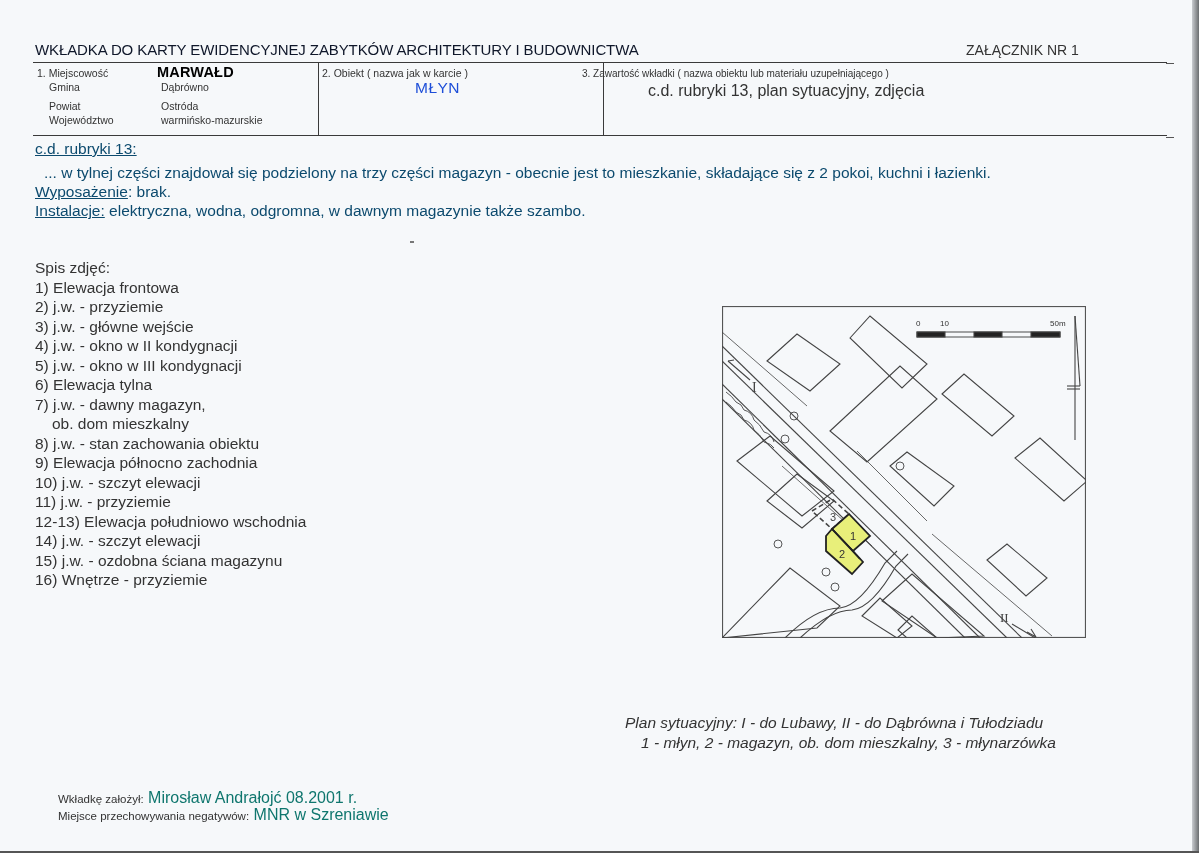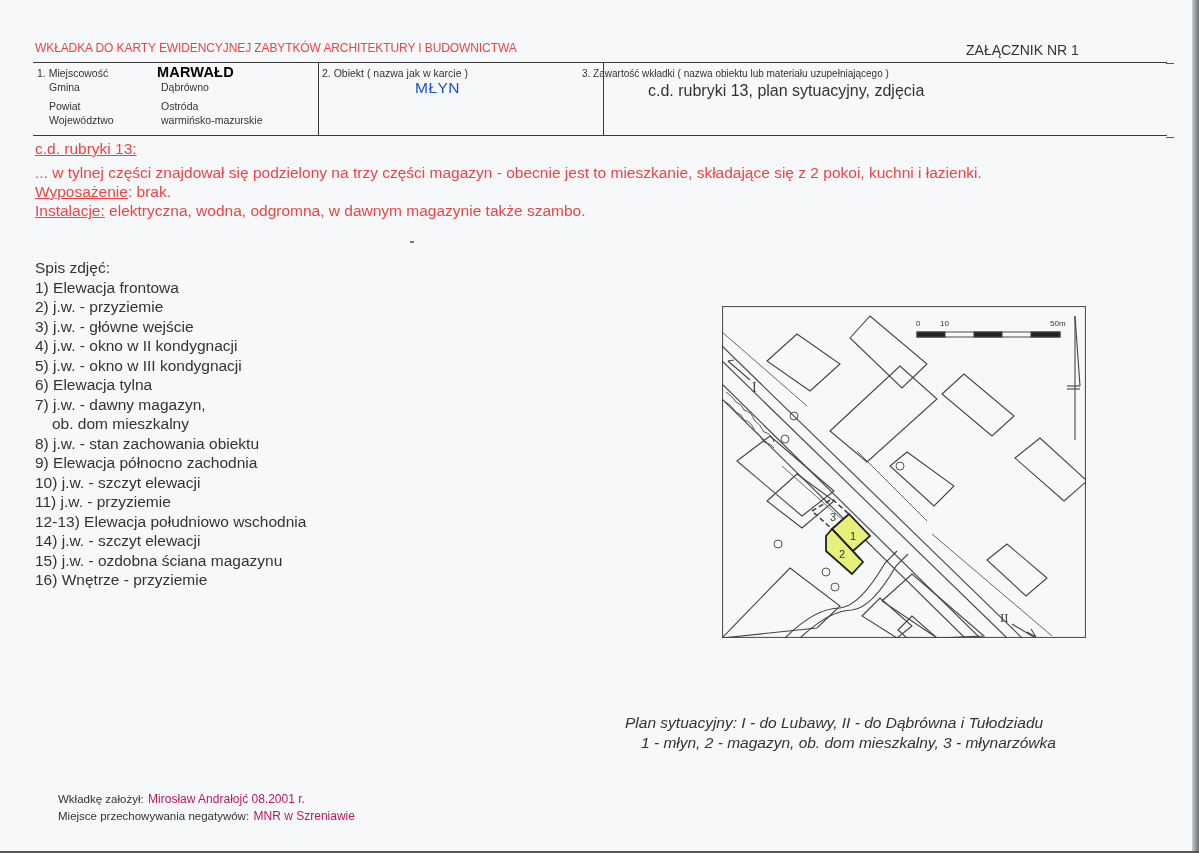--- a/index.html
+++ b/index.html
@@ -17,44 +17,44 @@
     .edge-right {
       position: absolute; right: 0; top: 0; width: 7px; height: 853px;
       background: linear-gradient(to right, #c9ccd0, #6b6e70);
     }
     .edge-bottom {
       position: absolute; left: 0; bottom: 0; width: 1199px; height: 2px;
       background: #555;
     }
     .abs { position: absolute; white-space: nowrap; }
 
-    .doc-title { left: 35px; top: 41px; font-size: 12px; color: #ef4444; letter-spacing: -0.1px; }
+    .doc-title { left: 35px; top: 41px; font-size: 15px; color: #0f172a; letter-spacing: -0.1px; }
     .annex { left: 966px; top: 42px; font-size: 14px; color: #333; }
 
     .hline { position: absolute; height: 0; border-top: 1.6px solid #3a3a3a; }
     .vline { position: absolute; width: 0; border-left: 1.4px solid #3a3a3a; }
     .tick { position: absolute; width: 8px; height: 0; border-top: 1.6px solid #555; }
 
     .lbl { font-size: 10.5px; color: #333; }
     .val { font-size: 10.5px; color: #333; }
     .val-big { font-size: 14.5px; font-weight: bold; color: #000000; letter-spacing: 0.2px; }
     .obj-name { font-size: 15.5px; color: #1d4ed8; letter-spacing: 0.5px; }
     .content-text { font-size: 16px; color: #333; }
 
-    .body-text { font-size: 15.5px; color: #ef4444; line-height: 19px; }
+    .body-text { font-size: 15.5px; color: #0c4a6e; line-height: 19px; }
     .u { text-decoration: underline; }
 
     .photos { left: 35px; top: 258px; font-size: 15.5px; line-height: 19.5px; color: #333; }
     .photos div { white-space: nowrap; }
     .photos .indent { padding-left: 17px; }
 
     .caption { font-size: 15.5px; color: #333; line-height: 19px; font-style: italic; }
 
     .footer-lbl { font-size: 11.5px; color: #333; margin-left: 25px; }
-    .footer-val { font-size: 12px; color: #be185d; }
+    .footer-val { font-size: 16px; color: #0f766e; }
 
     .map { position: absolute; left: 722px; top: 306px; width: 364px; height: 332px; }
   </style>
 </head>
 <body>
 
 <div class="page">
 
   <div class="abs doc-title">WKŁADKA DO KARTY EWIDENCYJNEJ ZABYTKÓW ARCHITEKTURY I BUDOWNICTWA</div>
   <div class="abs annex">ZAŁĄCZNIK NR 1</div>
@@ -81,21 +81,21 @@
     <div class="abs lbl" style="left:322px; top:67px;">2. Obiekt ( nazwa  jak  w  karcie )</div>
     <div class="abs obj-name" style="left:415px; top:79px;">MŁYN</div>
   </div>
 
   <div>
     <div class="abs lbl" style="left:582px; top:68px; font-size:10px;">3. Zawartość wkładki ( nazwa obiektu lub materiału uzupełniającego )</div>
     <div class="abs content-text" style="left:648px; top:82px;">c.d. rubryki 13, plan sytuacyjny, zdjęcia</div>
   </div>
 
   <div class="abs body-text u" style="left:35px; top:139px;">c.d. rubryki 13:</div>
-  <div class="abs body-text" style="left:35px; top:163px;">... w tylnej części znajdował się podzielony na trzy części magazyn - obecnie jest to mieszkanie, składające się z 2 pokoi, kuchni i łazienki.</div>
+  <div class="abs body-text" style="left:44px; top:163px;">... w tylnej części znajdował się podzielony na trzy części magazyn - obecnie jest to mieszkanie, składające się z 2 pokoi, kuchni i łazienki.</div>
   <div class="abs body-text" style="left:35px; top:182px;">
     <span class="u">Wyposażenie</span><span>: brak.</span>
   </div>
   <div class="abs body-text" style="left:35px; top:201px;">
     <span class="u">Instalacje:</span><span> elektryczna, wodna, odgromna, w dawnym magazynie także szambo.</span>
   </div>
 
   <div class="abs photos">
     <div>Spis zdjęć:</div>
     <div>1) Elewacja frontowa</div>

